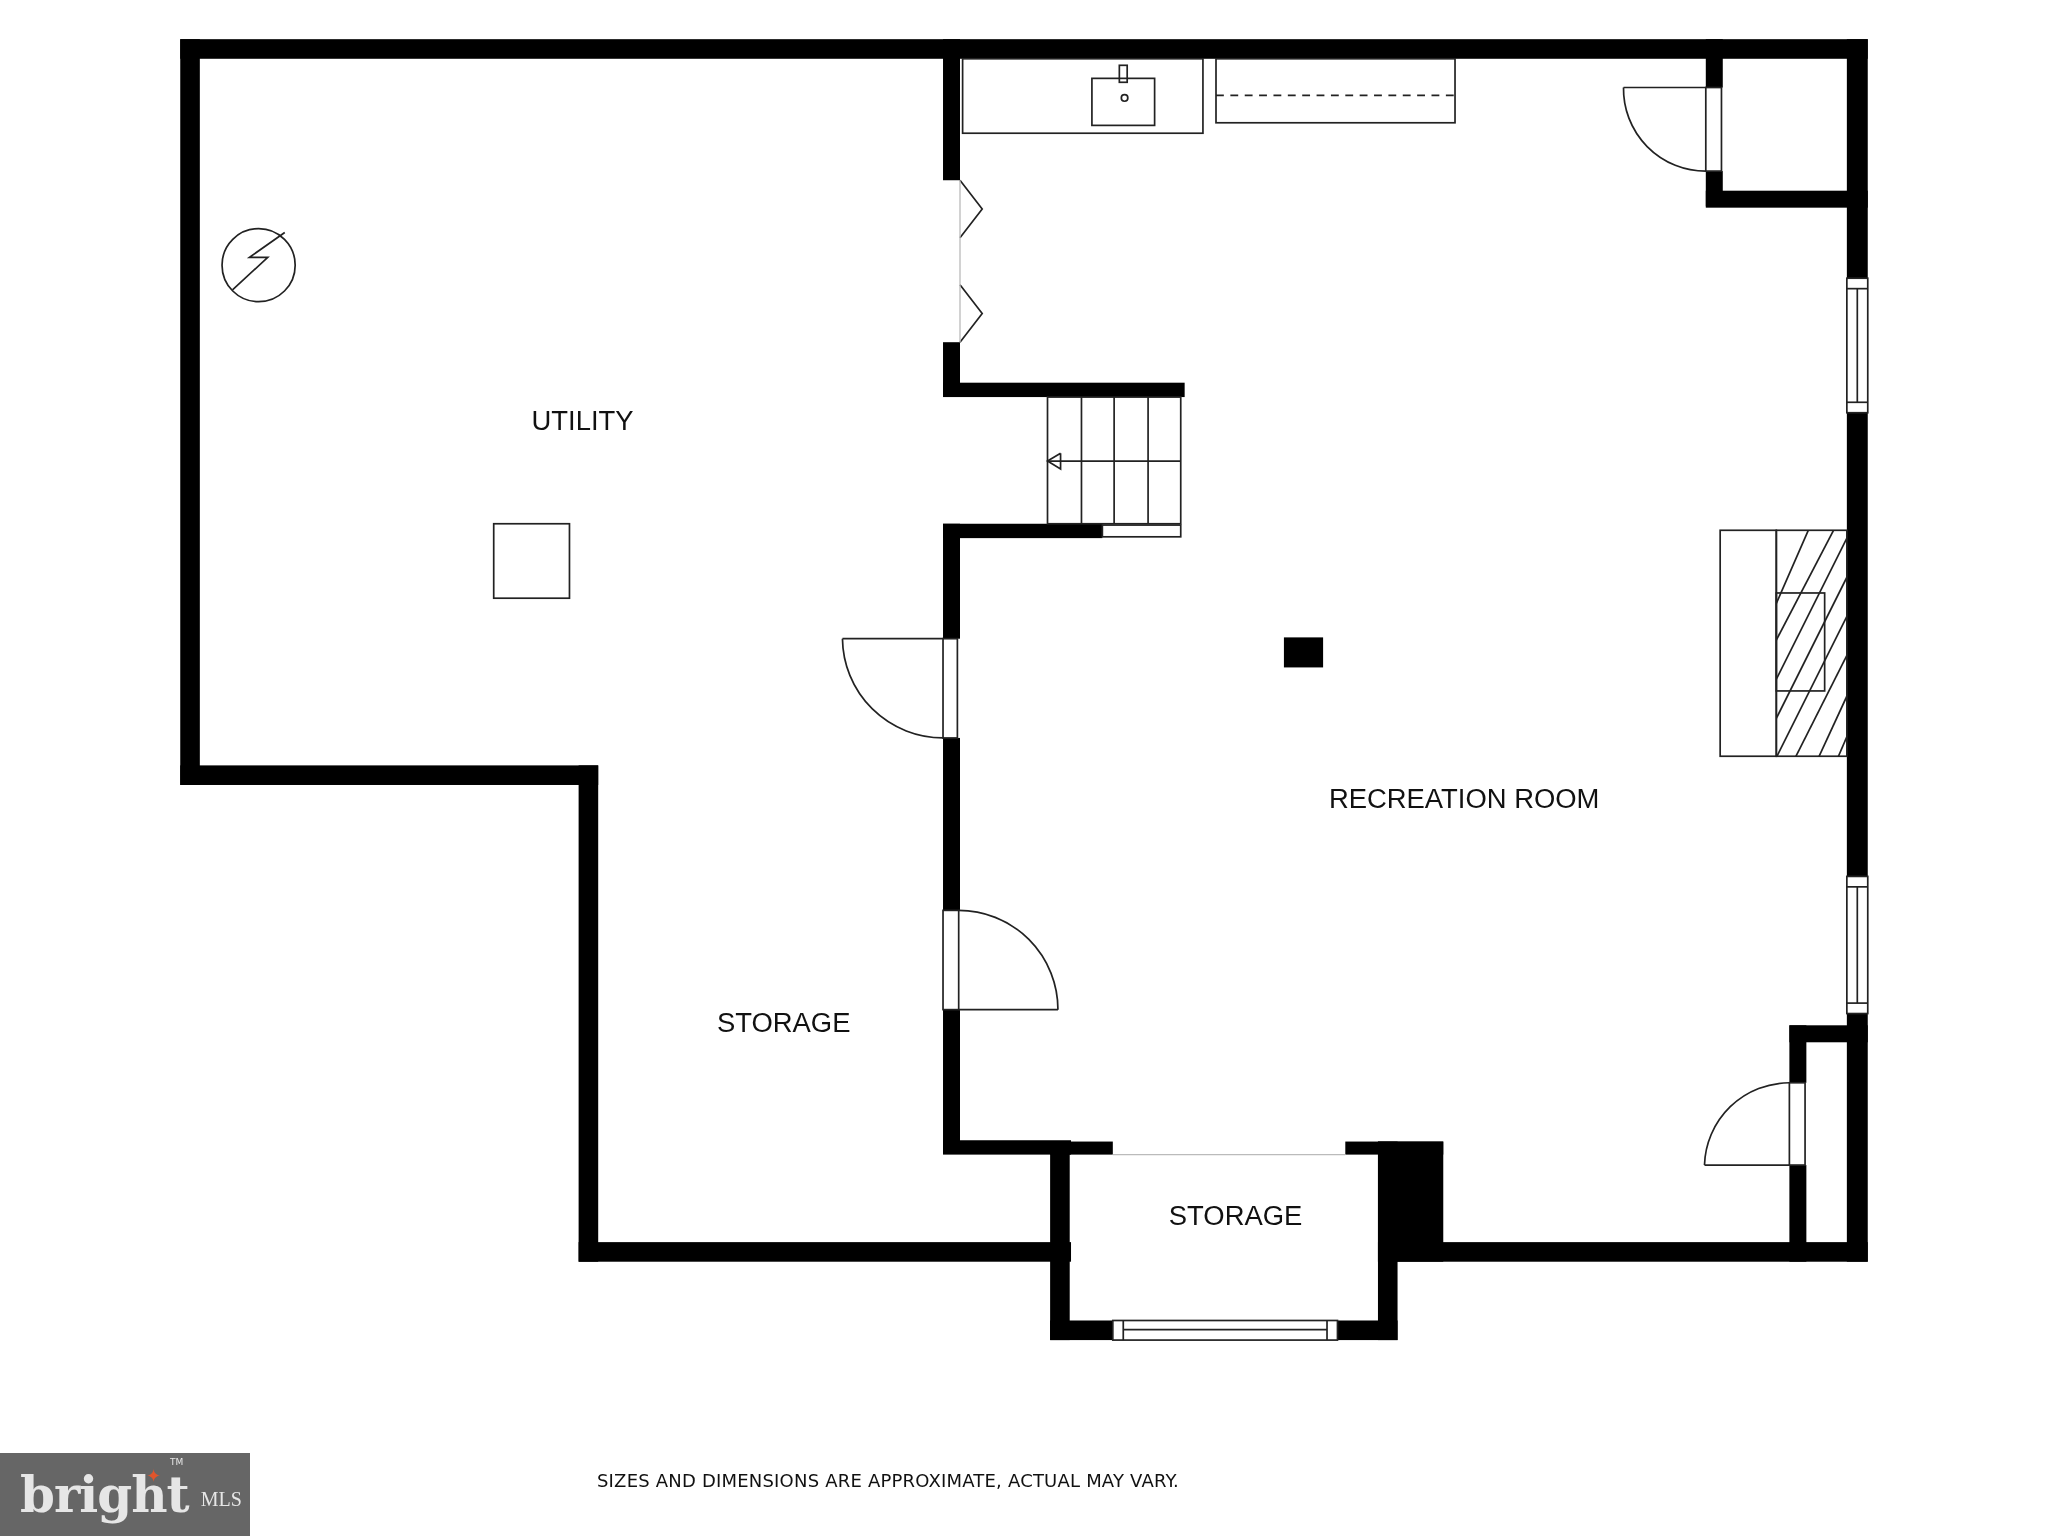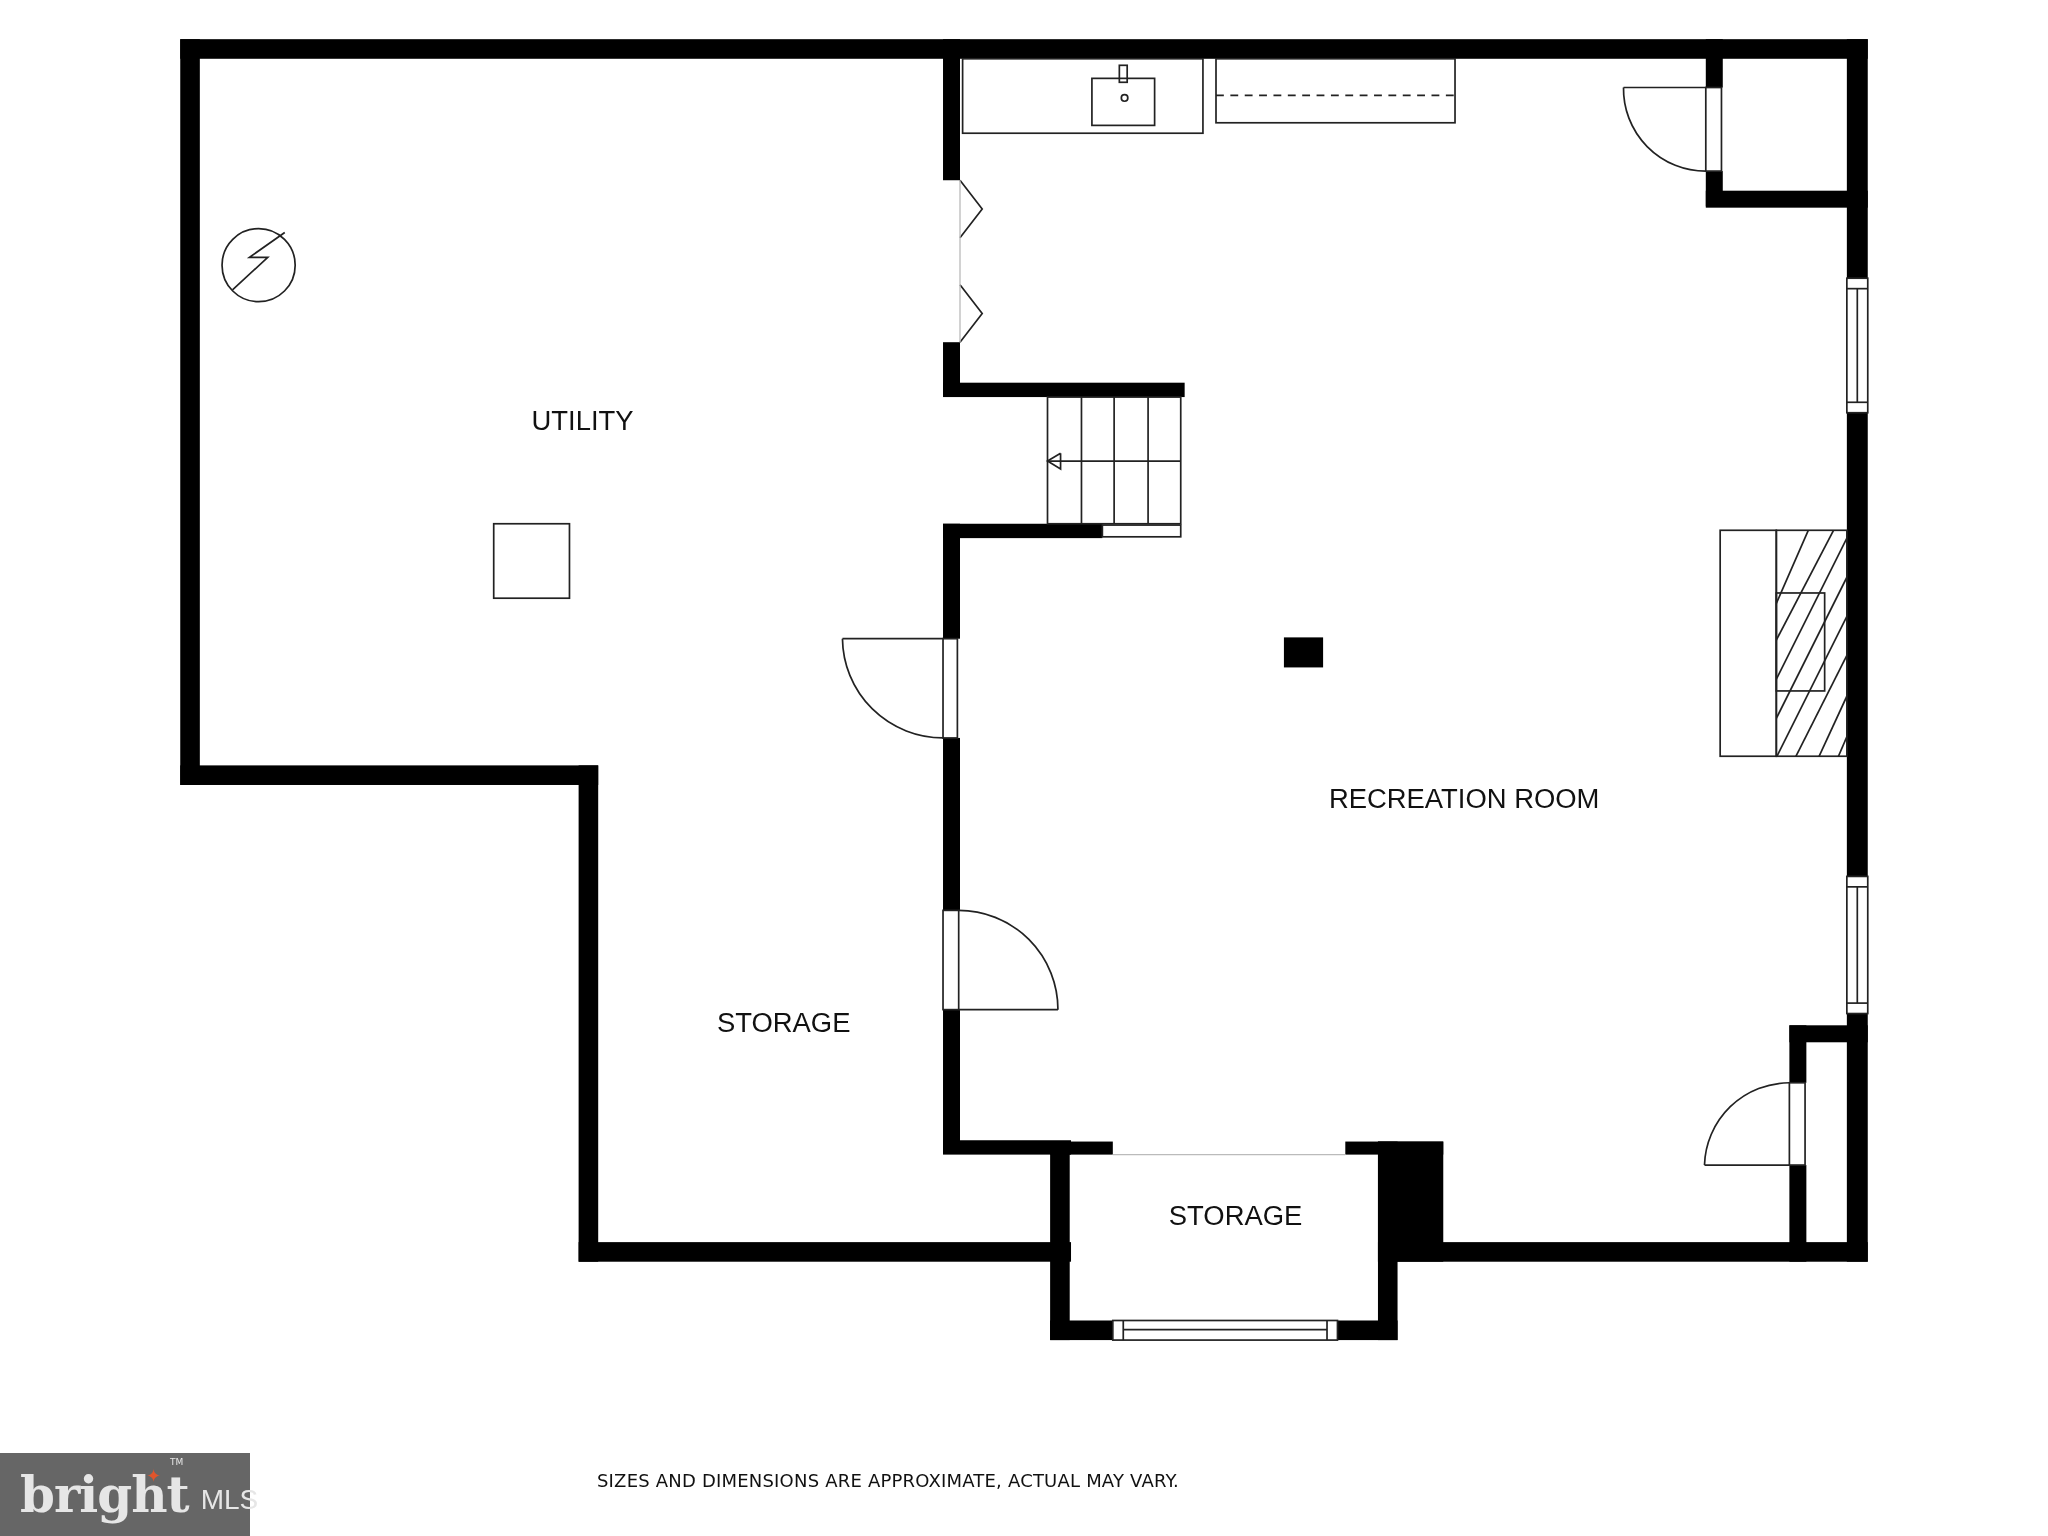--- a/index.html
+++ b/index.html
@@ -4,21 +4,21 @@
 <style>
   html, body { margin: 0; padding: 0; background: #ffffff; }
   body { width: 2048px; height: 1536px; position: relative; overflow: hidden; font-family: "Liberation Sans", sans-serif; }
   #plan { position: absolute; left: 0; top: 0; width: 2048px; height: 1536px; }
   .room-label { font-family: "Liberation Sans", sans-serif; font-size: 21px; fill: #111; }
   .disclaimer { position: absolute; left: 0; width: 1680px; top: 1470px; text-align: center; font-family: "DejaVu Sans", sans-serif; font-size: 18px; color: #111; letter-spacing: 0.2px; padding-left: 48px; }
   .logo { position: absolute; left: 0; top: 1453px; width: 250px; height: 83px; background: #666666; display: flex; align-items: center; padding-left: 20px; box-sizing: border-box; }
   .logo-word { font-family: "DejaVu Serif", serif; font-size: 50px; font-weight: bold; color: #e6e6e6; letter-spacing: -1px; position: relative; }
   .logo-star { position: absolute; left: 146px; top: 16px; width: 14px; height: 14px; color: #e0552c; font-size: 18px; line-height: 14px; }
   .logo-tm { position: absolute; left: 170px; top: 4px; font-size: 9px; color: #e6e6e6; font-family: "DejaVu Sans", sans-serif; }
-  .logo-mls { font-family: Liberation Sans, sans-serif; font-size: 28px; color: #e6e6e6; margin-left: 12px; margin-top: 10px; }
+  .logo-mls { font-family: Liberation Serif, serif; font-size: 20px; color: #e6e6e6; margin-left: 12px; margin-top: 10px; }
 </style>
 </head>
 <body>
 
 <svg id="plan" viewBox="0 0 1568 1176" xmlns="http://www.w3.org/2000/svg">
   <g fill="#000">
 
     <rect x="138" y="30" width="1292" height="15"></rect>
 
     <rect x="138" y="30" width="15" height="571"></rect>

